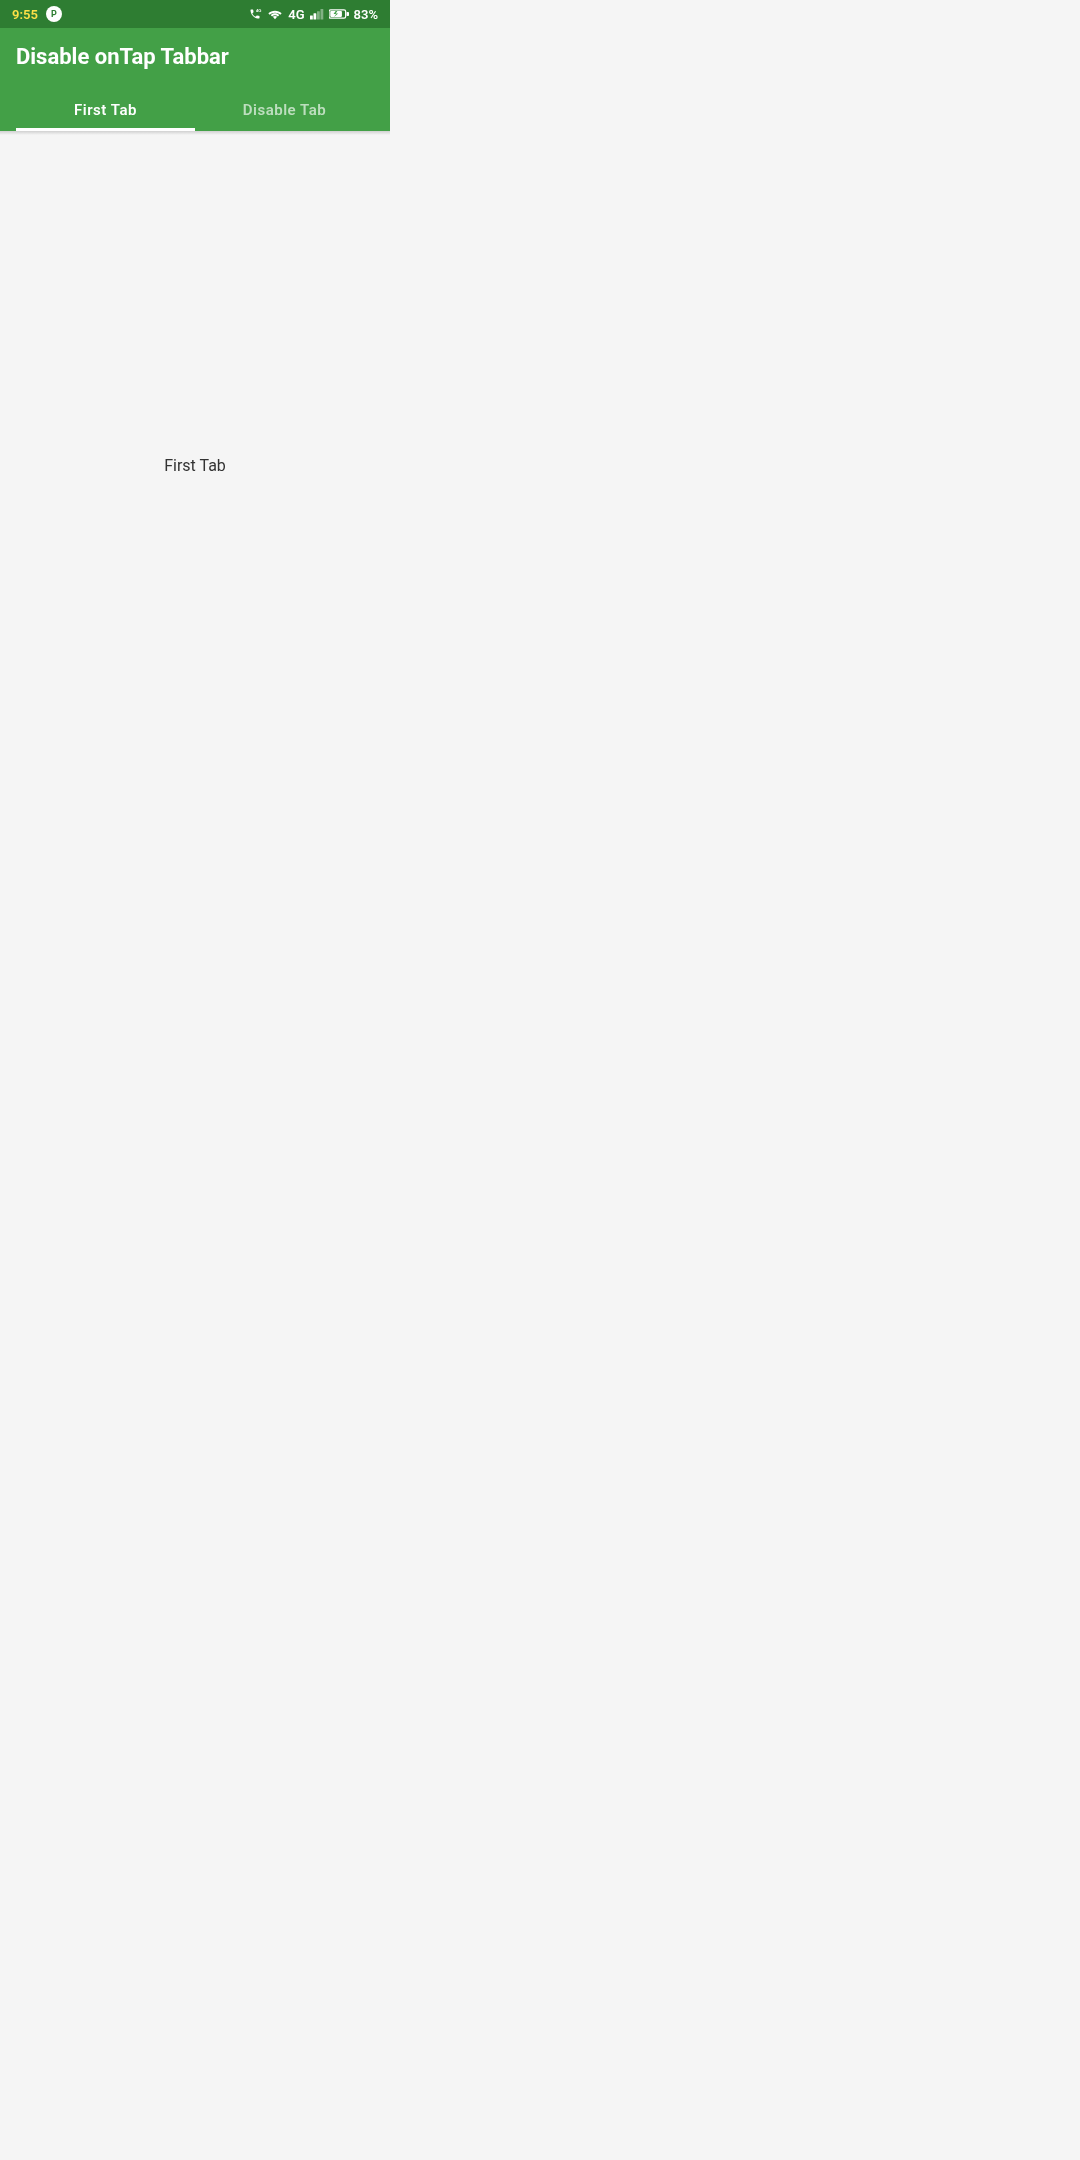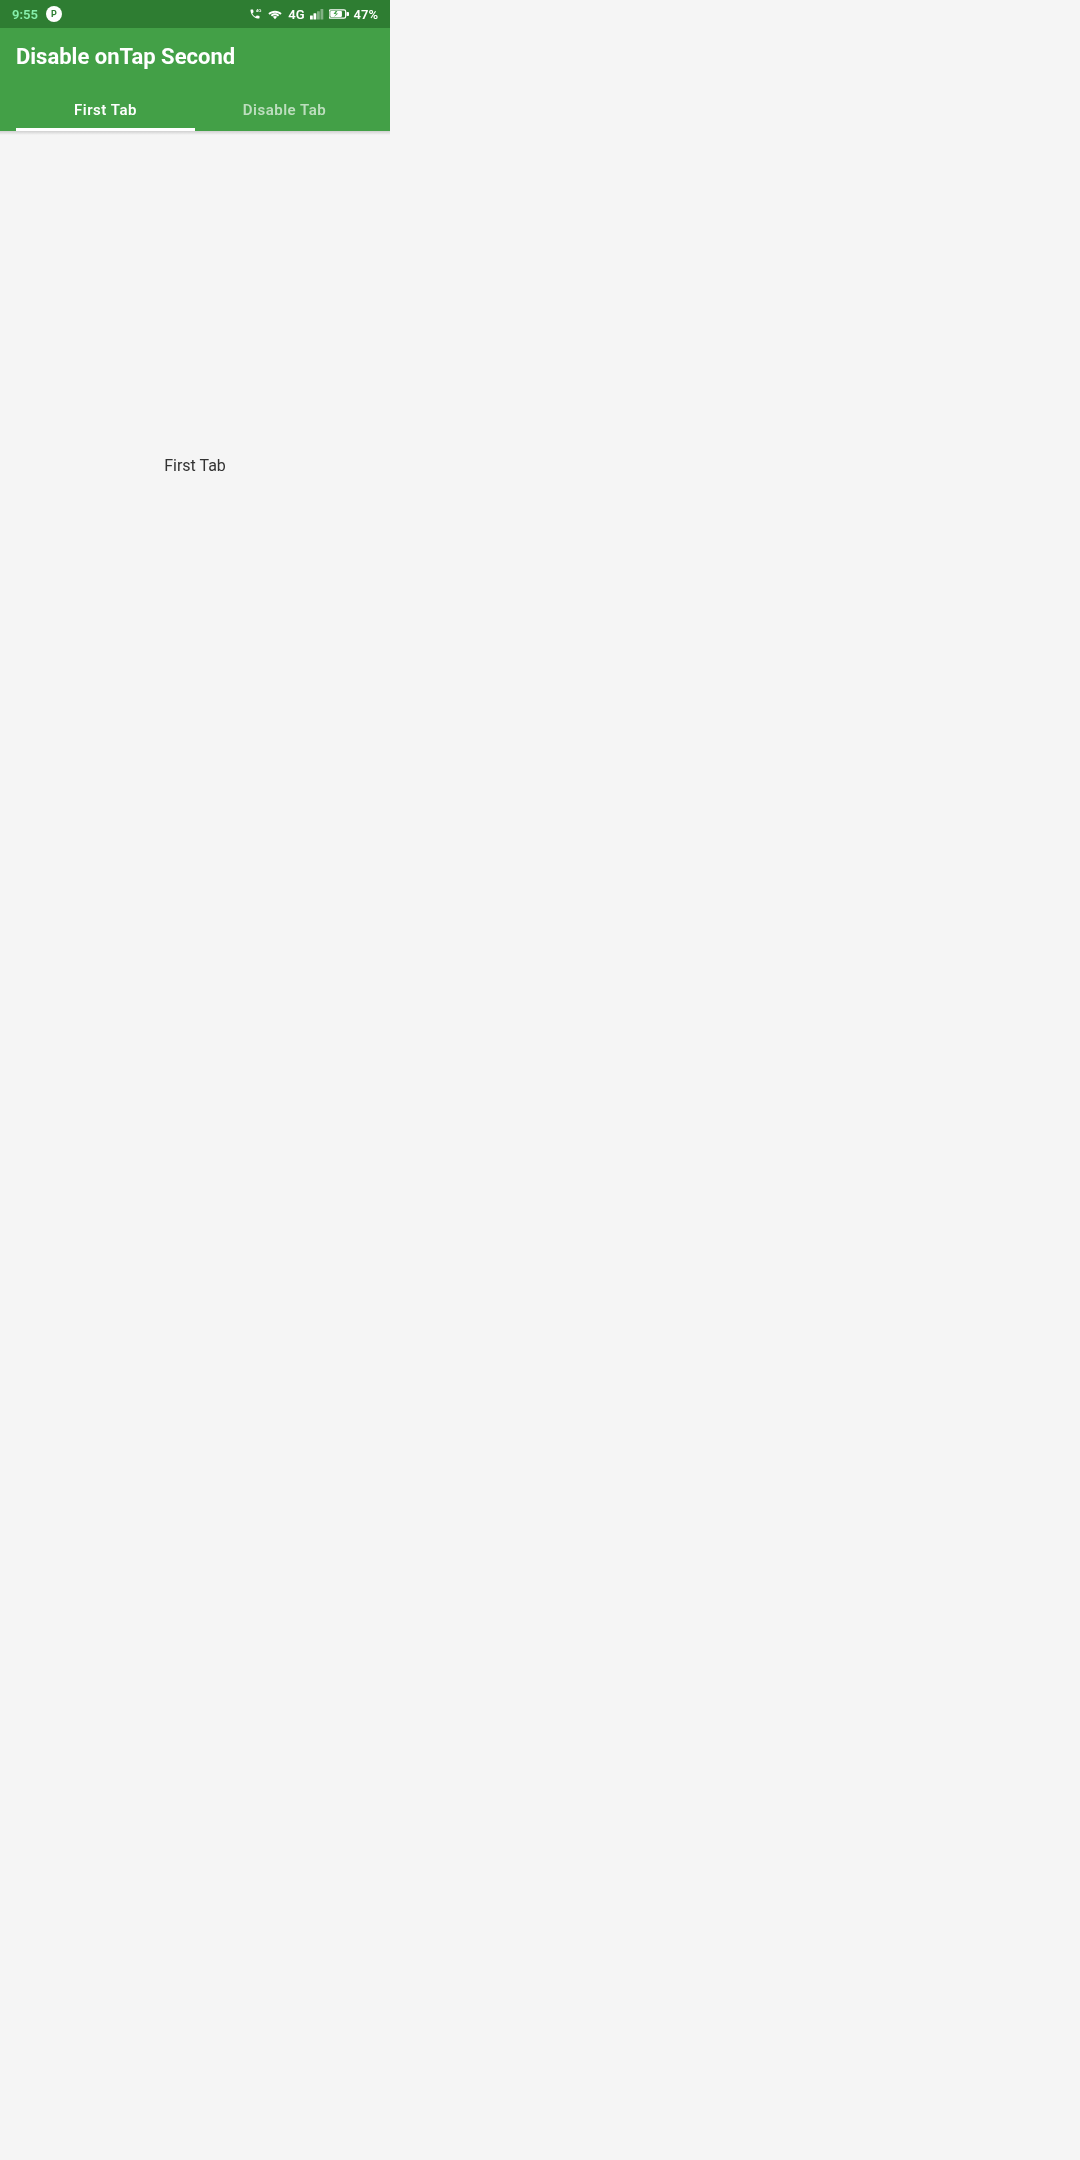--- a/index.html
+++ b/index.html
@@ -27,21 +27,21 @@
       padding: 0 12px;
     }
 
     .status-left {
       display: flex;
       align-items: center;
       gap: 8px;
     }
 
     .status-time {
-      color: #86efac;
+      color: #fde047;
       font-size: 13px;
       font-weight: 600;
     }
 
     .pandora-icon {
       color: white;
       font-size: 14px;
       font-weight: 700;
       background: white;
       color: #2e7d32;
@@ -167,26 +167,26 @@
       <rect x="15" y="1" width="4" height="15" rx="0.5" opacity="0.4"></rect>
     </svg>
 
     <svg width="20" height="12" viewBox="0 0 24 12">
       <rect x="0" y="1" width="20" height="10" rx="2" stroke="white" stroke-width="1.5" fill="none"></rect>
       <rect x="21" y="3.5" width="3" height="5" rx="1"></rect>
       <rect x="1.5" y="2.5" width="14" height="7" rx="1" fill="white"></rect>
 
       <path d="M8 2.5L5.5 6h3L6 9.5 11 5.5H8L10 2.5z" fill="#43a047"></path>
     </svg>
-    <span class="status-text">47%</span>
+    <span class="status-text">83%</span>
   </div>
 </div>
 
 <div class="app-bar">
-  <div class="app-title">Disable onTap Second</div>
+  <div class="app-title">Disable onTap Tabbar</div>
 
   <div class="tab-bar">
     <div class="tab active">
       <span>First Tab</span>
     </div>
     <div class="tab inactive">
       <span>Disable Tab</span>
     </div>
   </div>
 </div>

